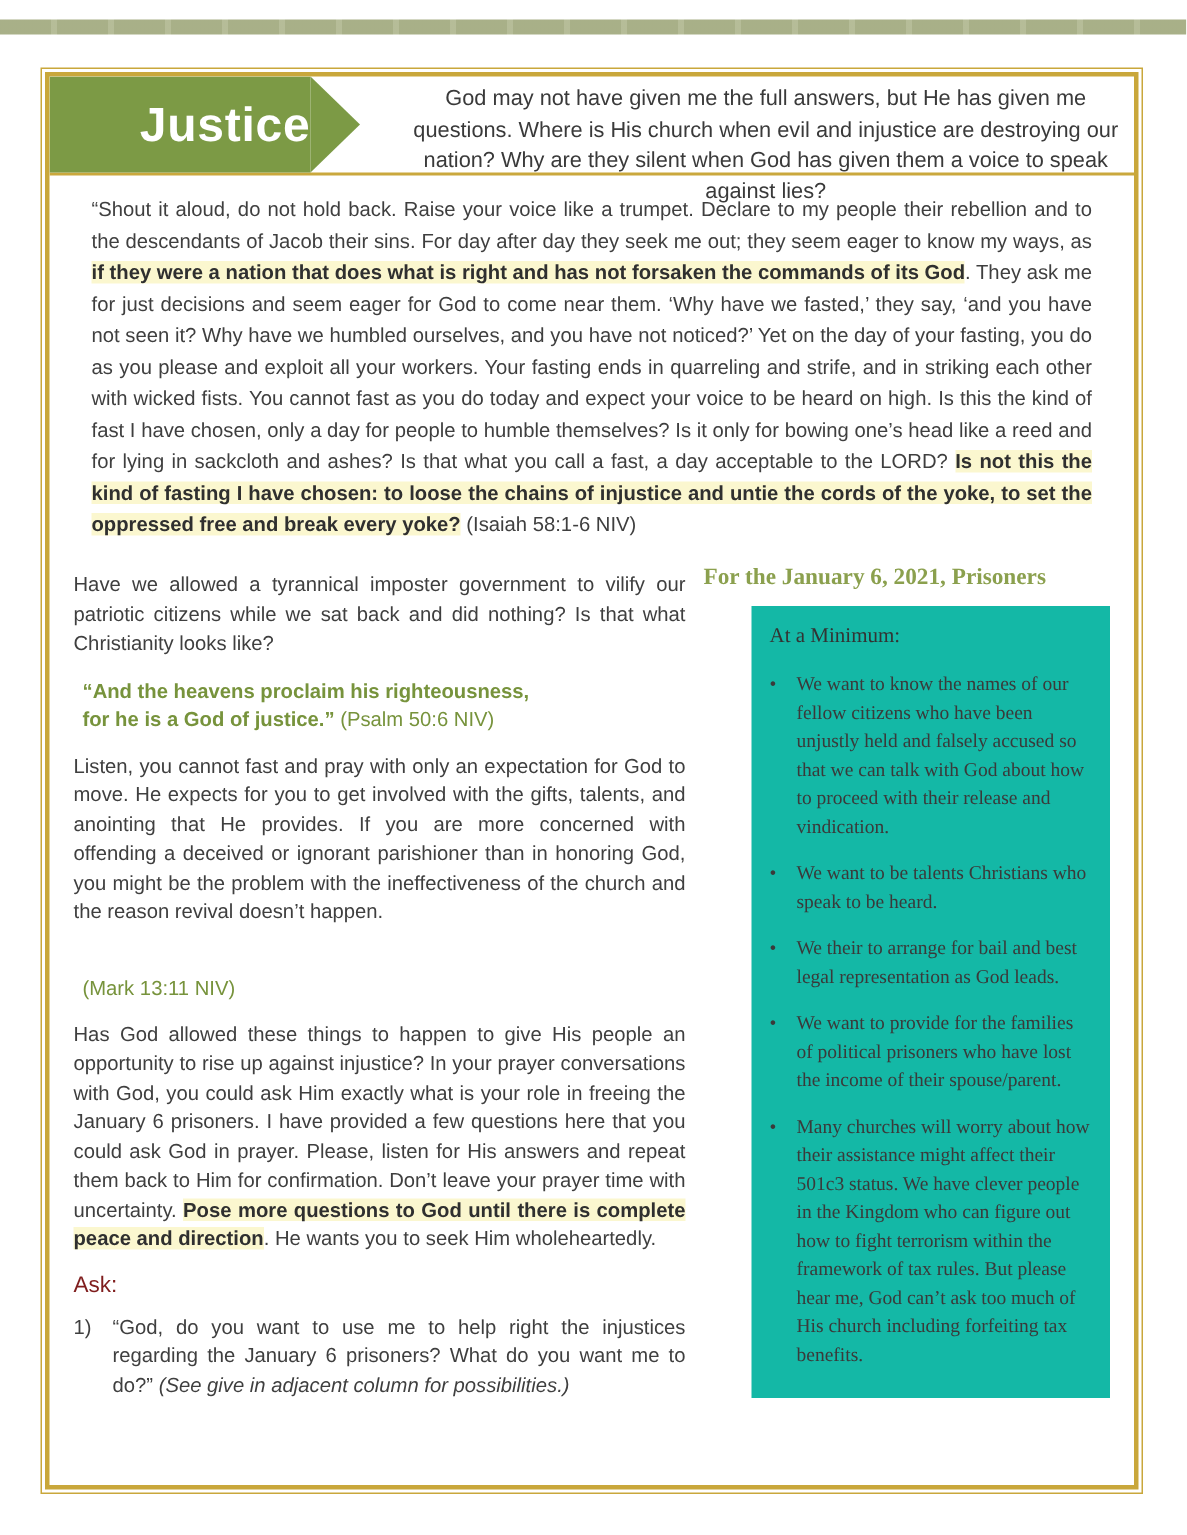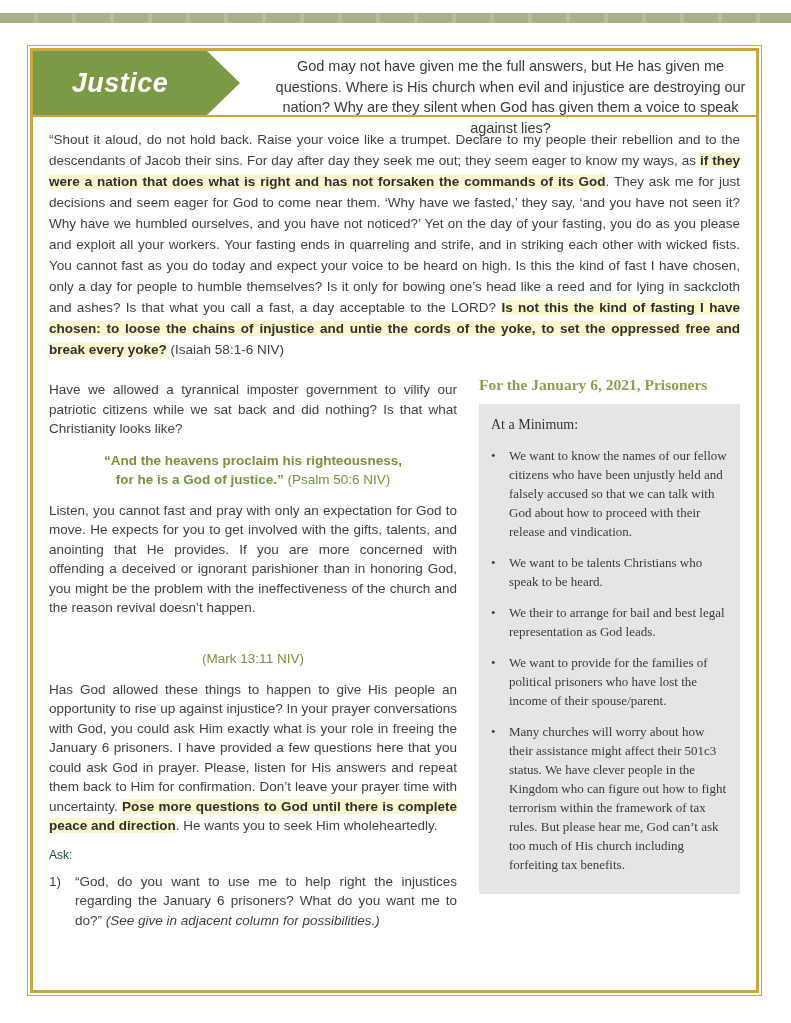--- a/index.html
+++ b/index.html
@@ -10,52 +10,52 @@
   .top-strip { position:absolute; left:0; top:13px; width:791px; height:10px;
     background:repeating-linear-gradient(90deg,#99a273 0 34px,#a9b186 34px 38px); opacity:.85; }
 
   .doc-box { position:absolute; left:30px; top:48px; width:729px; height:945px;
     border:3px solid #c9a73b; outline:1px solid #c9a73b; outline-offset:2px;
     background:#ffffff; overflow:hidden; }
 
   
   .header { position:relative; height:66px; border-bottom:2px solid #caa83d; }
   .banner { position:absolute; left:0; top:0; width:174px; height:64px; background:#7c9a45; }
-  .banner-text { display:block; width:100%; text-align:center; line-height:64px;
-    font-size:27px; font-weight:bold; color:#ffffff; letter-spacing:.5px;font-style:italic; }
+  .banner-text { display:block; width:100%; text-align:right; line-height:64px;
+    font-size:32px; font-weight:bold; color:#ffffff; letter-spacing:.5px; }
   .banner-arrow { position:absolute; left:174px; top:0; width:0; height:0;
     border-top:32px solid transparent; border-bottom:32px solid transparent;
     border-left:33px solid #7c9a45; }
   .header-quote { margin-left:226px; padding:5px 10px 0 16px; font-size:14.5px;
     line-height:20.5px; color:#3a3a3a;text-align:center; }
 
   
-  .scripture { margin:12px 16px 6px; text-align:justify; font-size:13.5px;
+  .scripture { margin:12px 28px 6px; text-align:justify; font-size:13.5px;
     line-height:21px; color:#3f3f3f; }
   .hl { background:#fbf7cf; font-weight:bold; color:#2f2f2f; }
   .ref { font-weight:normal; }
 
   
-  .columns { display:flex; padding:4px 16px 0; gap:22px; }
+  .columns { display:flex; padding:4px 16px 0; gap:12px; }
   .left-col { width:408px; }
   .right-col { flex:1;font-family:Liberation Serif, serif; }
 
   .body-p { text-align:justify; font-size:13.5px; line-height:19.5px; color:#3f3f3f; margin:10px 0 11px; }
-  .green-quote { text-align:center; font-weight:bold; color:#77933c; font-size:13.5px;
+  .green-quote { text-align:left; font-weight:bold; color:#77933c; font-size:13.5px;
     line-height:19px; margin:12px 6px; }
   .gq-ref { font-weight:normal; color:#77933c; }
-  .ask { font-size:12px; color:#14532d; margin:12px 0 10px; }
+  .ask { font-size:15px; color:#7f1d1d; margin:12px 0 10px; }
 
   .q-item { display:flex; margin:0 0 12px; font-size:13.5px; line-height:19.5px; color:#3f3f3f; }
   .q-num { width:26px; flex:none; }
   .q-text { flex:1; text-align:justify; }
   .q-text i { font-style:italic; }
 
   .sidebar-heading { font-size:15.5px; font-weight:bold; color:#8ba04e; margin:6px 0 10px; }
-  .sidebar-box { background:#e5e5e5; padding:13px 12px 8px; }
+  .sidebar-box { background:#14b8a6; padding:13px 12px 8px;margin-left:32px; }
   .sb-title { font-size:14px; color:#333333; margin-bottom:13px; }
   .sb-item { display:flex; margin-bottom:12px; }
   .sb-marker { width:18px; flex:none; color:#3a3a3a; font-size:13px; line-height:19px; }
   .sb-marker::before { content:"•"; }
   .sb-text { flex:1; font-size:13px; line-height:19px; color:#3a3a3a; }
 </style>
 </head>
 <body>
 
 <div class="page">

